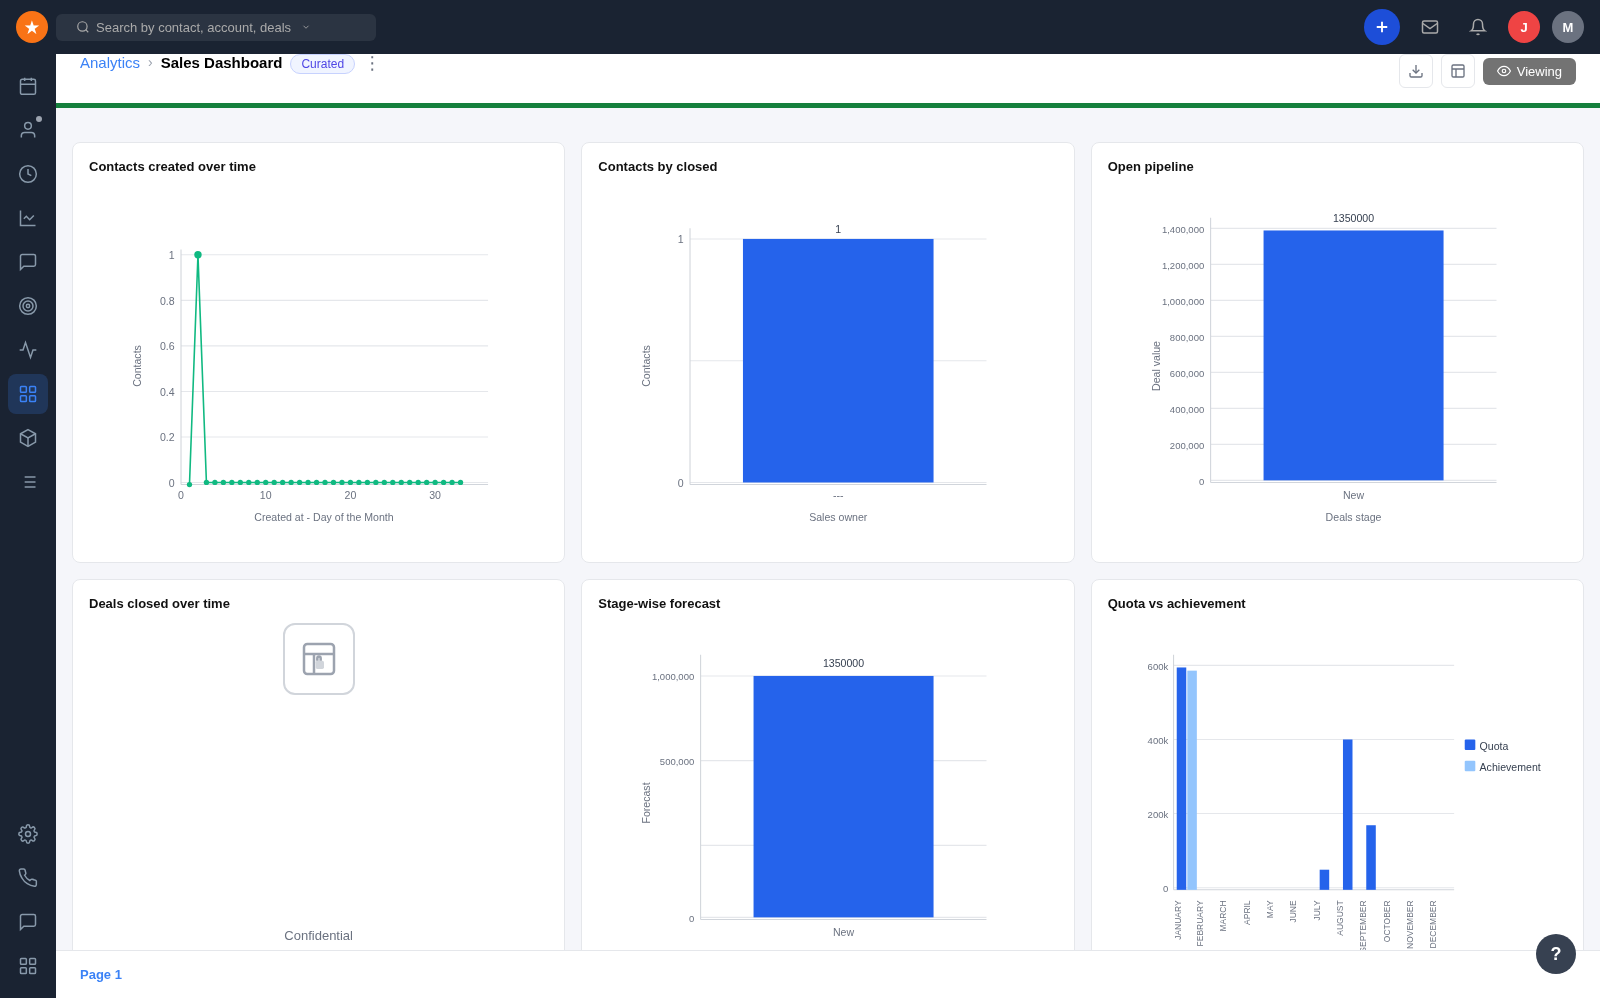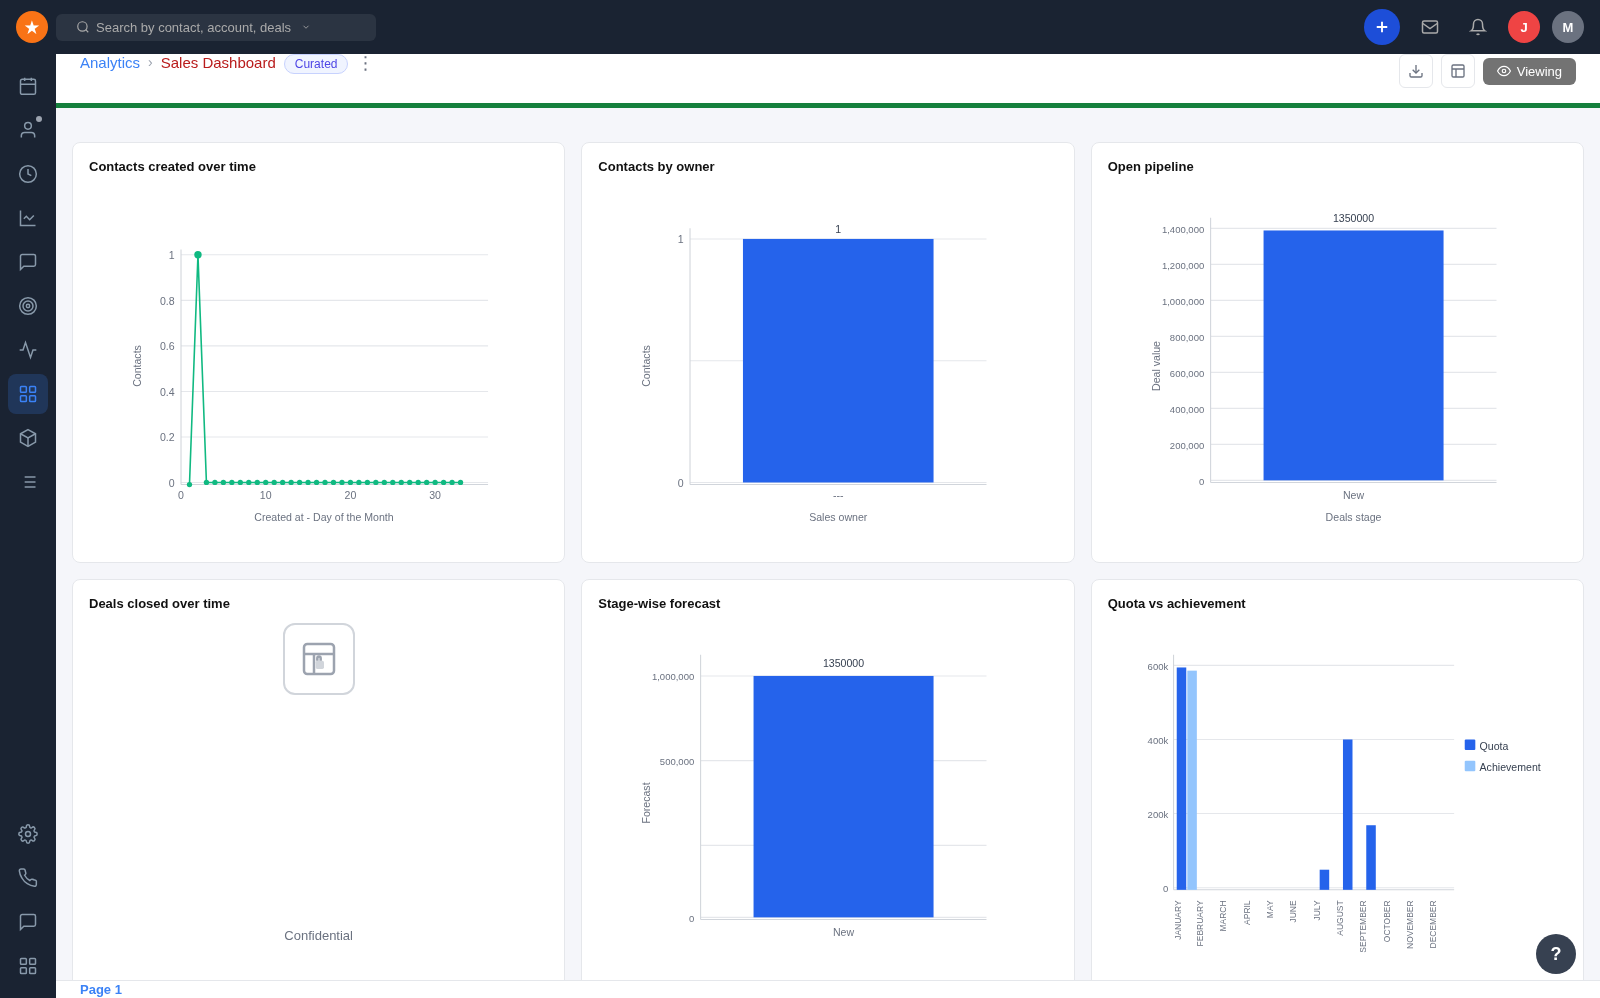--- a/index.html
+++ b/index.html
@@ -129,23 +129,23 @@
       color: #3b82f6;
       font-size: 15px;
       font-weight: 500;
       cursor: pointer;
     }
     .breadcrumb-sep {
       color: #9ca3af;
       font-size: 14px;
     }
     .breadcrumb-current {
-      color: #b91c1c;
+      color: #000000;
       font-size: 15px;
-      font-weight: 400;
+      font-weight: 700;
     }
     .badge-curated {
       background: #f0f4ff;
       border: 1px solid #c7d2fe;
       color: #4f46e5;
       font-size: 12px;
       font-weight: 500;
       padding: 2px 10px;
       border-radius: 12px;
       cursor: pointer;
@@ -234,21 +234,21 @@
     }
     .confidential-label {
       color: #6b7280;
       font-size: 13px;
     }
 
     
     .page-footer {
       background: white;
       border-top: 1px solid #e5e7eb;
-      padding: 1px 24px;
+      padding: 16px 24px;
       font-size: 13px;
       font-weight: 600;
       color: #3b82f6;
       flex-shrink: 0;
     }
 
     
     .help-btn {
       position: fixed;
       bottom: 24px;
@@ -498,21 +498,21 @@
               <circle cx="298" cy="280" r="2.5" fill="#10b981"></circle>
               <circle cx="306" cy="280" r="2.5" fill="#10b981"></circle>
               <circle cx="314" cy="280" r="2.5" fill="#10b981"></circle>
 
               <text x="185" y="316" text-anchor="middle" font-size="10" fill="#6b7280">Created at - Day of the Month</text>
             </svg>
           </div>
         </div>
 
         <div class="chart-card">
-          <div class="chart-title">Contacts by owner</div>
+          <div class="chart-title">Contacts by closed</div>
           <div class="chart-container">
             <svg width="100%" height="100%" viewBox="0 0 360 340">
 
               <text x="12" y="170" transform="rotate(-90,12,170)" text-anchor="middle" font-size="10" fill="#6b7280">Contacts</text>
 
               <line x1="50" y1="50" x2="330" y2="50" stroke="#e5e7eb" stroke-width="1"></line>
               <line x1="50" y1="165" x2="330" y2="165" stroke="#e5e7eb" stroke-width="1"></line>
               <line x1="50" y1="280" x2="330" y2="280" stroke="#e5e7eb" stroke-width="1"></line>
 
               <text x="44" y="54" text-anchor="end" font-size="10" fill="#6b7280">1</text>

